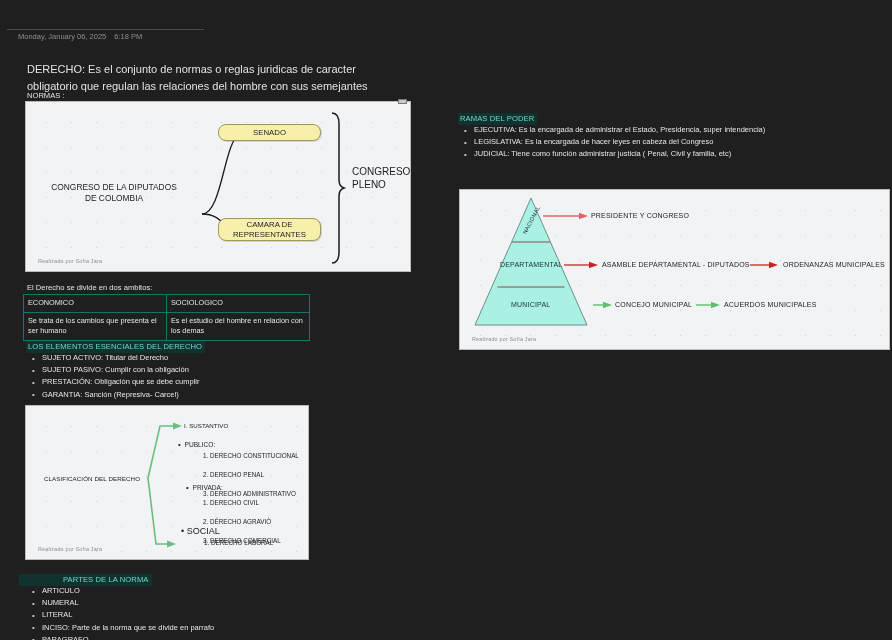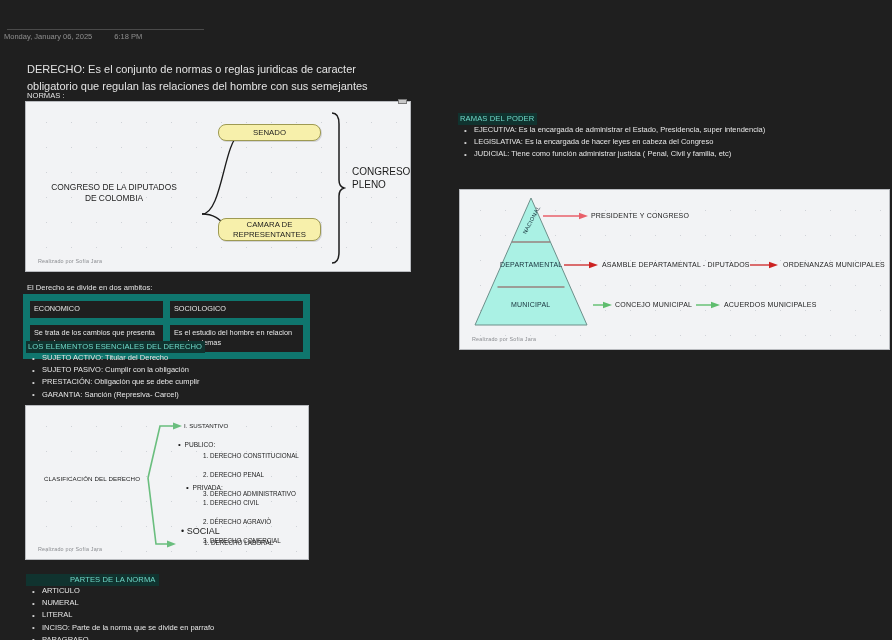--- a/index.html
+++ b/index.html
@@ -19,23 +19,23 @@
   .title {
     position: absolute; left: 10px; top: 9px;
     font-size: 17px; font-weight: 400;
     color: #dcdcdc; letter-spacing: .4px;
   }
   .title-rule {
     position: absolute; left: 7px; top: 29px;
     width: 197px; height: 1px; background: #4a4a4a;
   }
   .datebar {
-    position: absolute; left: 4px; top: 32px;
+    position: absolute; left: 18px; top: 32px;
     font-size: 7.5px; color: #8f8f8f;
-    display: flex; gap: 22px;
+    display: flex; gap: 8px;
   }
 
   
   .para {
     position: absolute; left: 27px; top: 61px; width: 360px;
     font-size: 11px; line-height: 1.5; color: #e3e3e3;
   }
   .normas-label {
     position: absolute; left: 27px; top: 91px;
     font-size: 7.6px; color: #e3e3e3;
@@ -90,21 +90,21 @@
   
   .table-intro {
     position: absolute; left: 27px; top: 283px;
     font-size: 7.6px; color: #e3e3e3;
   }
   .tbl {
     position: absolute; left: 23px; top: 294px; width: 287px;
     border-collapse: collapse;
   }
   .tbl td {
-    border: 7px solid #0f766e;
+    border: 1px solid #0f766e;
     padding: 3px 4px;
     font-size: 7.3px; color: #e6e6e6;
     vertical-align: top; line-height: 1.45;
     width: 50%;
   }
 
   
   .sec-head {
     position: absolute;
     font-size: 7.6px; color: #6fd8c8;
@@ -236,21 +236,21 @@
     </div>
 
     <div class="cls-txt" style="left:155px;top:110px;font-size:9px;">
       <span style="font-size:9px;">•</span> <span>SOCIAL</span>
     </div>
     <div class="cls-txt" style="left:178px;top:133px;font-size:6.3px;">1. DERECHO LABORAL</div>
 
     <div class="watermark">Realizado por Sofía Jara</div>
   </div>
 
-  <div class="sec-head" style="left:26px;top:574px;padding-left:44px;">PARTES DE LA NORMA</div>
+  <div class="sec-head" style="left:19px;top:574px;padding-left:44px;">PARTES DE LA NORMA</div>
   <ul class="blist" style="left:30px;top:585px;width:320px;">
     <li>ARTICULO</li>
     <li>NUMERAL</li>
     <li>LITERAL</li>
     <li>INCISO: Parte de la norma que se divide en parrafo</li>
     <li>PARAGRAFO</li>
   </ul>
 
   <div class="sec-head" style="left:458px;top:113px;">RAMAS DEL PODER</div>
   <ul class="blist" style="left:462px;top:124px;width:420px;">

